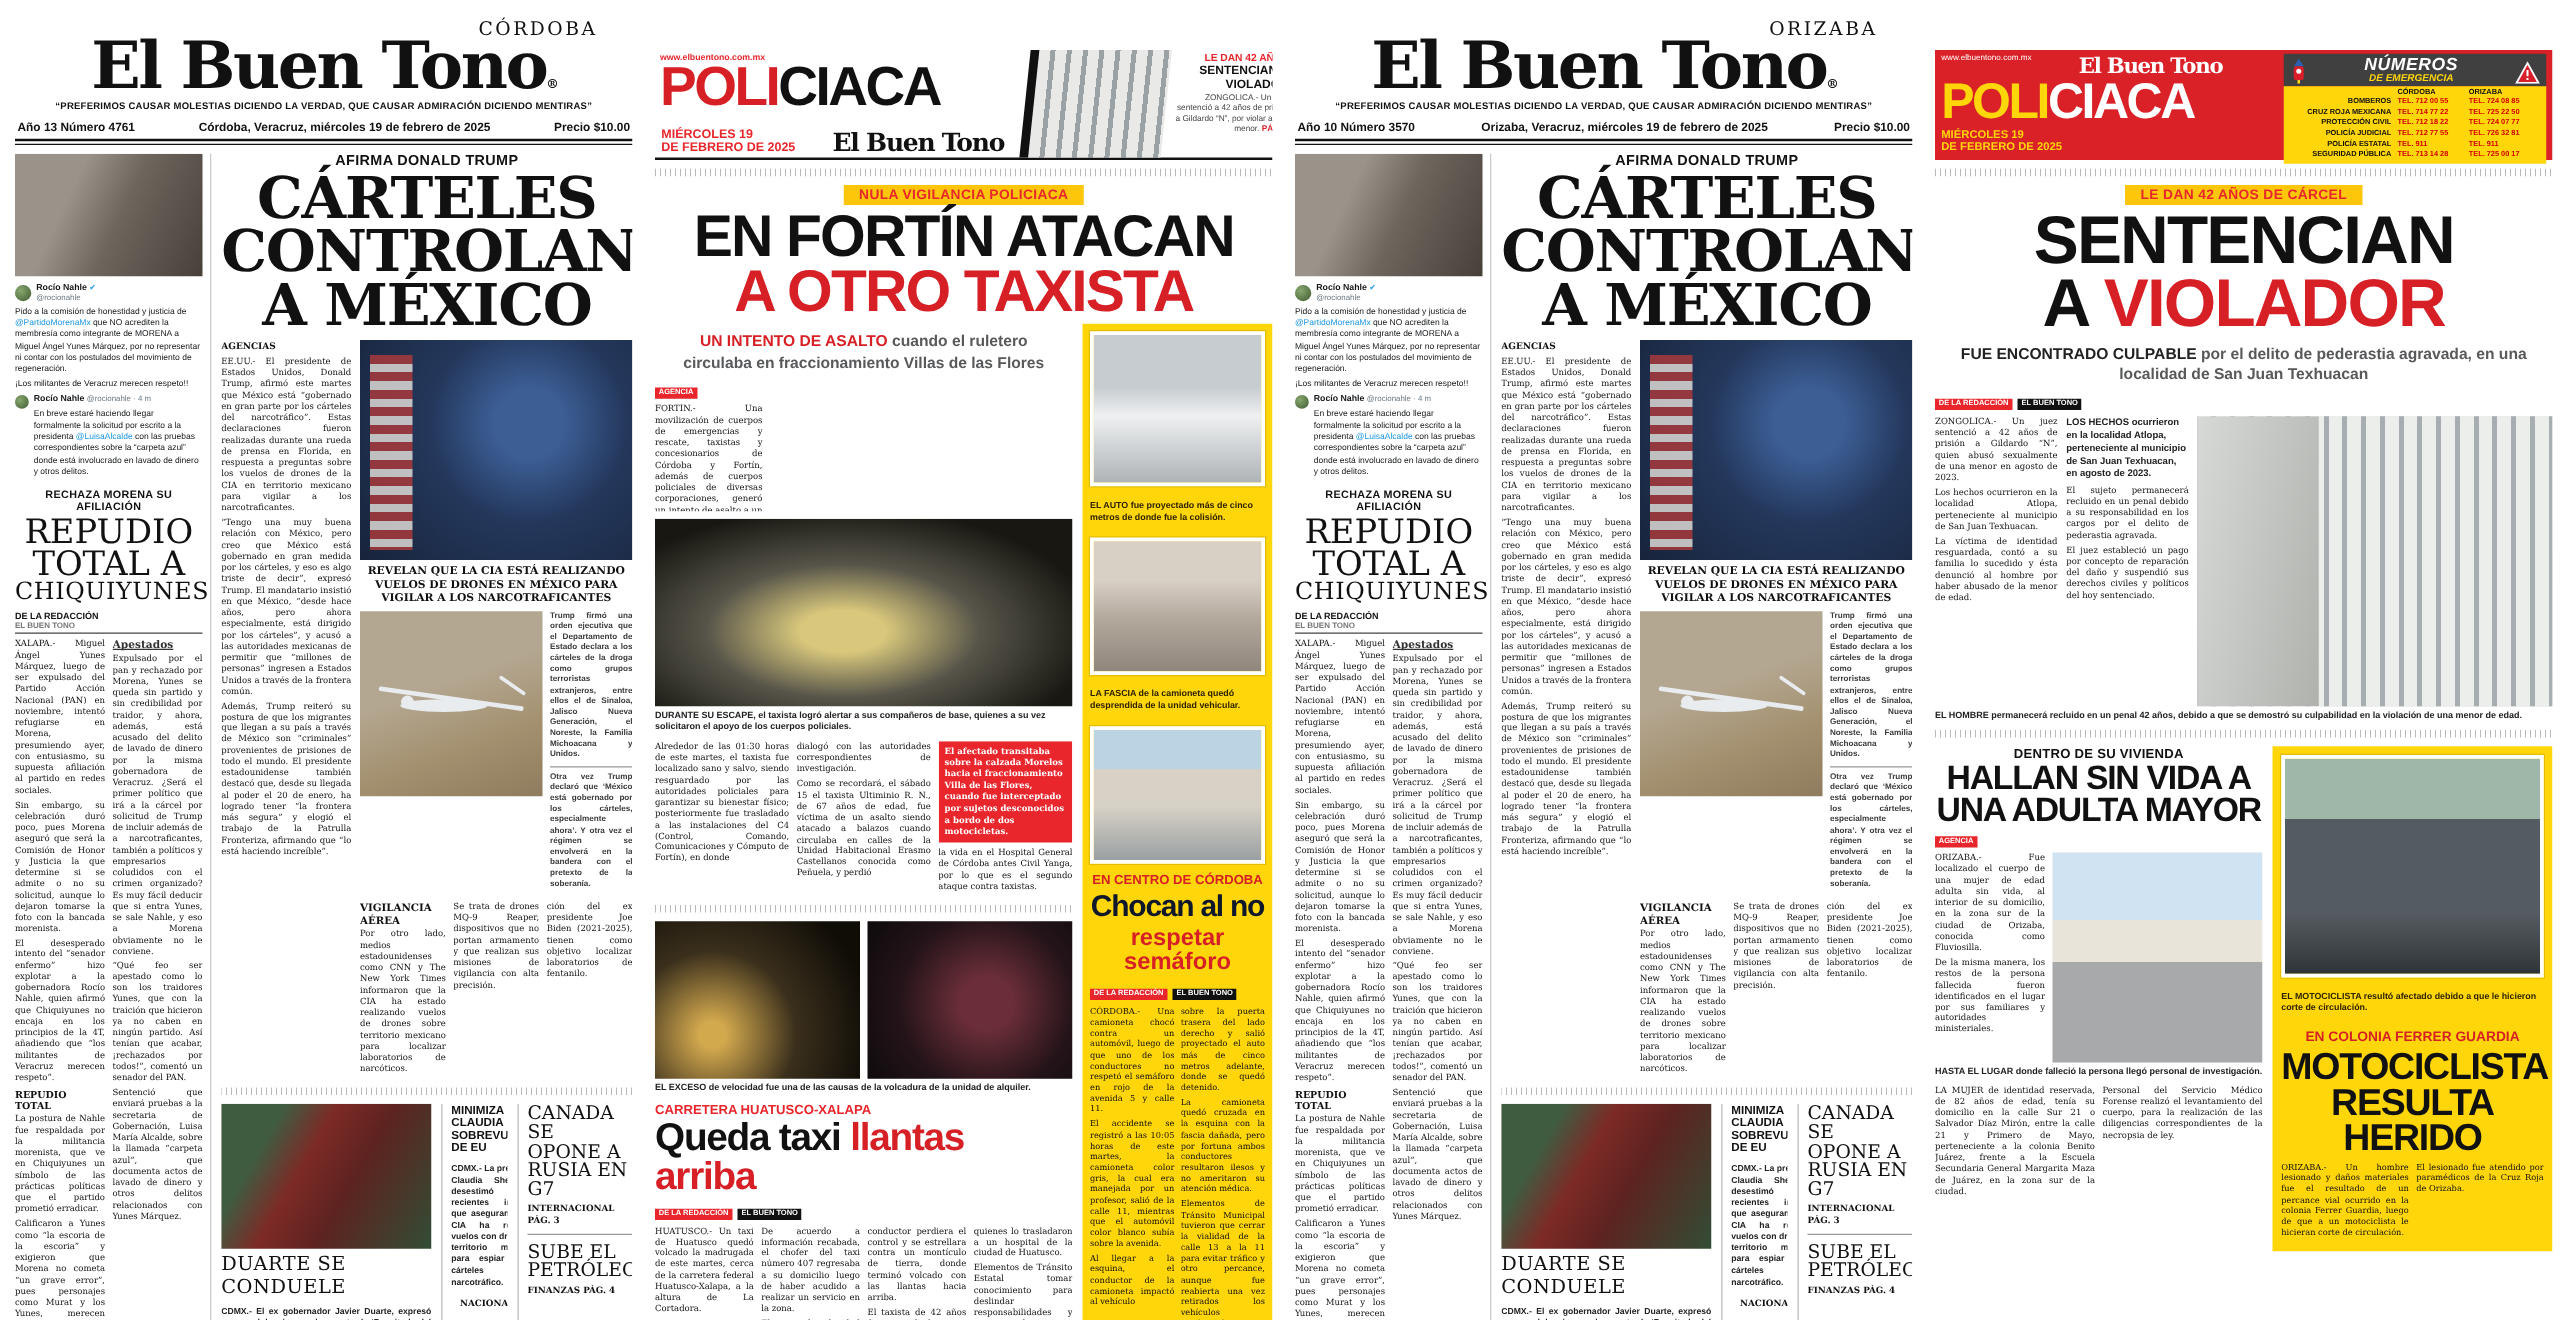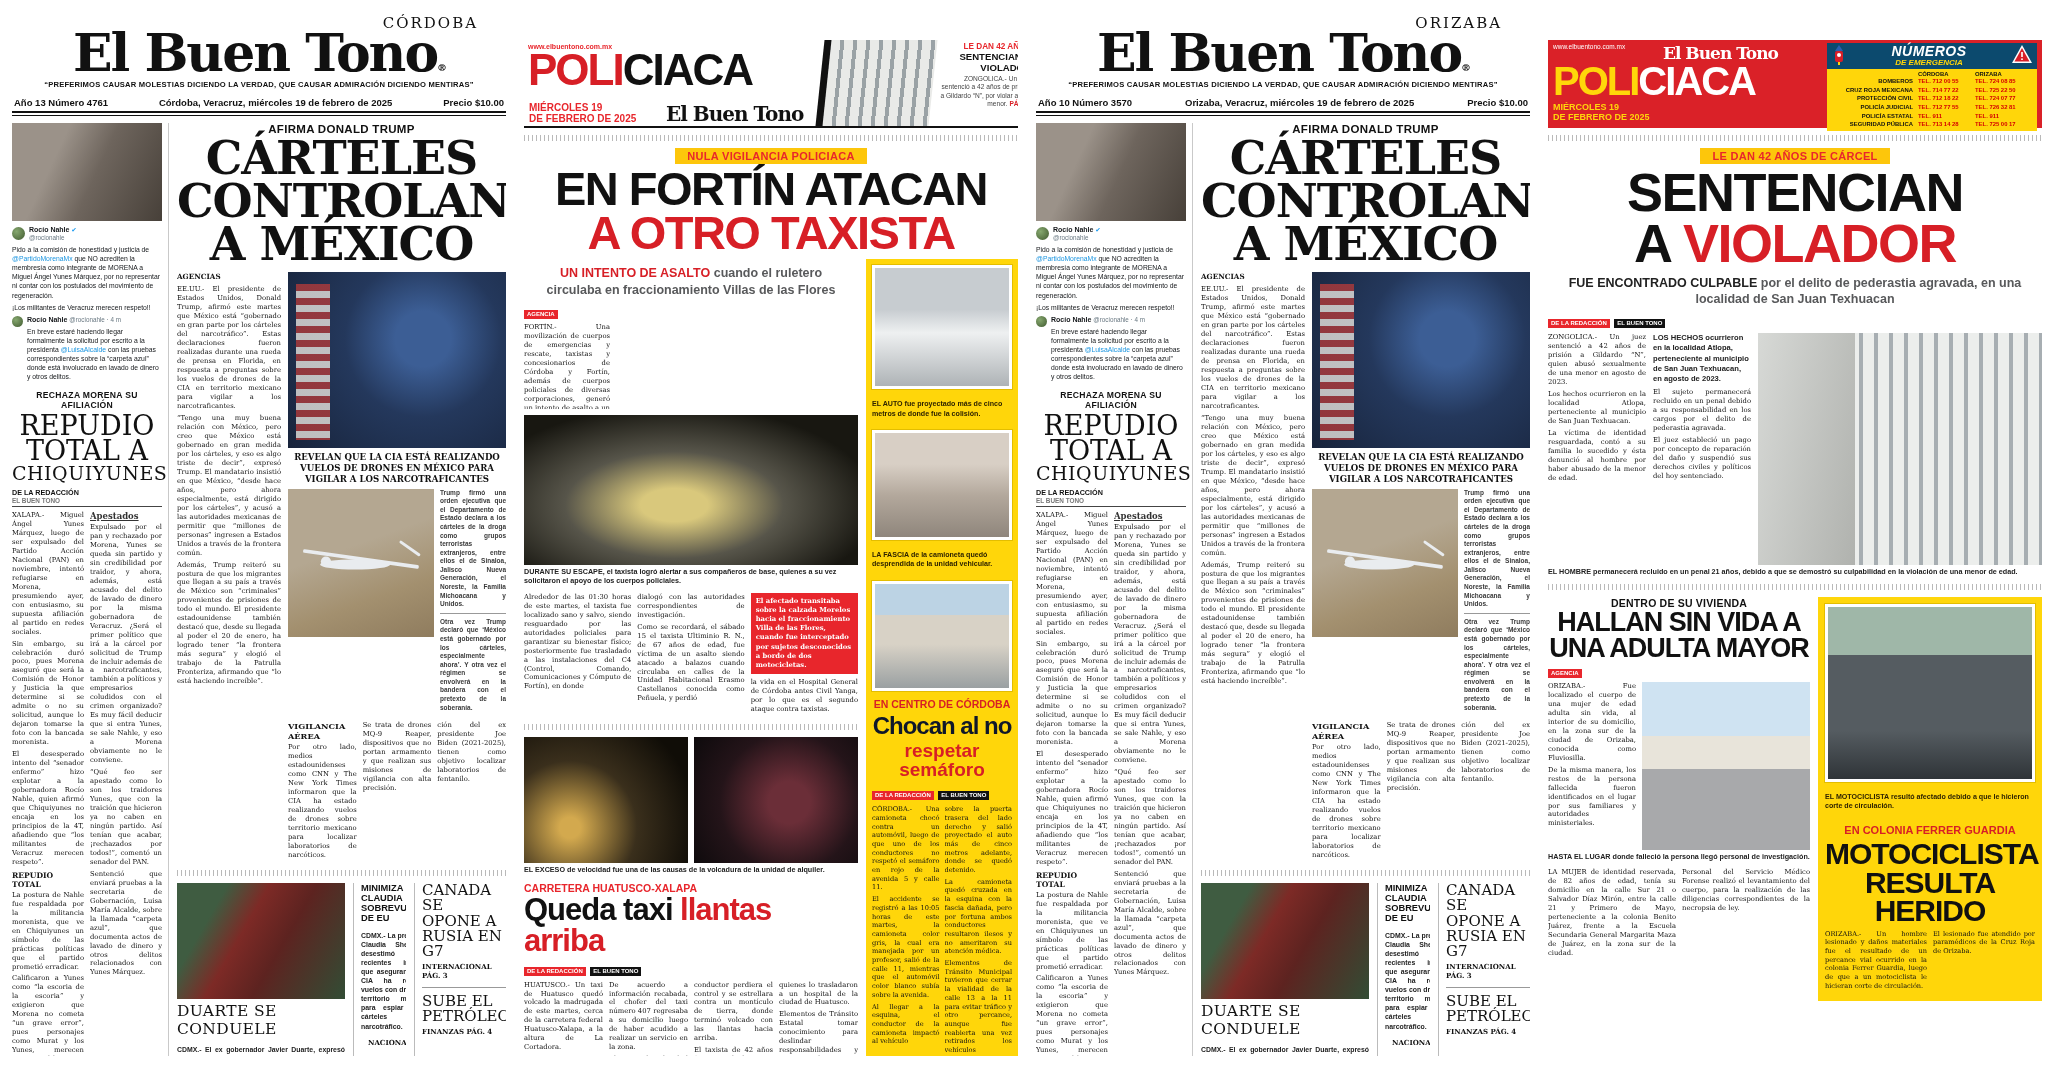--- a/index.html
+++ b/index.html
@@ -123,21 +123,21 @@
   .f66{font-size:6.6px;}
   
   .p4-banner{height:88px;margin-top:32px;background:#da2128;display:flex;padding:3px 5px;box-sizing:border-box;gap:6px;}
   .p4-left{flex:1;position:relative;color:#fff;}
   .p4-url{font-size:6.5px;color:#fff;}
   .p4-mast{position:absolute;top:0;left:110px;font-family:"DejaVu Serif",serif;font-weight:bold;font-size:17px;letter-spacing:-1px;color:#fff;}
   .p4-brand{font-size:40px;font-weight:bold;letter-spacing:-2px;line-height:.95;margin-top:12px;}
   .by-yellow{color:#ffd60a;}
   .p4-date{color:#ffd60a;font-weight:bold;font-size:9px;line-height:1.1;margin-top:3px;}
   .p4-em{width:210px;flex:0 0 210px;display:flex;flex-direction:column;}
-  .em-head{background:#0c4a6e;display:flex;align-items:flex-start;gap:5px;padding:2px 5px;}
+  .em-head{background:#404040;display:flex;align-items:flex-end;gap:5px;padding:2px 5px;}
   .em-tt{flex:1;text-align:center;}
   .em-t1{color:#fff;font-style:italic;font-weight:bold;font-size:14px;line-height:.95;display:block;letter-spacing:.5px;}
   .em-t2{color:#ffd60a;font-style:italic;font-weight:bold;font-size:8px;display:block;}
   .em-table{background:#ffd60a;flex:1;padding:2px 5px;font-size:5.9px;}
   .em-cols{display:grid;grid-template-columns:1fr 57px 57px;font-weight:bold;color:#111;}
   .em-row{display:grid;grid-template-columns:1fr 57px 57px;align-items:center;line-height:1.45;}
   .em-label{font-weight:bold;color:#111;text-align:right;padding-right:5px;}
   .em-tel{color:#d40000;font-weight:bold;}
   .p4-subhead .strong{color:#222;}
   .p4-mainrow{display:flex;gap:7px;margin-top:4px;}
@@ -642,21 +642,21 @@
         <p class="jp">Los hechos ocurrieron en la localidad Atlopa, perteneciente al municipio de San Juan Texhuacan.</p>
         <p class="jp">La víctima de identidad resguardada, contó a su familia lo sucedido y ésta denunció al hombre por haber abusado de la menor de edad.</p>
       </div>
       <div class="p4-c">
         <p class="pull">LOS HECHOS ocurrieron en la localidad Atlopa, perteneciente al municipio de San Juan Texhuacan, en agosto de 2023.</p>
         <p class="jp sf f68">El sujeto permanecerá recluido en un penal debido a su responsabilidad en los cargos por el delito de pederastia agravada.</p>
         <p class="jp sf f68">El juez estableció un pago por concepto de reparación del daño y suspendió sus derechos civiles y políticos del hoy sentenciado.</p>
       </div>
       <div class="photo ph-prison"></div>
     </div>
-    <p class="photo-cap">EL HOMBRE permanecerá recluido en un penal 21 años, debido a que se demostró su culpabilidad en la violación de una menor de edad.</p>
+    <p class="photo-cap">EL HOMBRE permanecerá recluido en un penal 42 años, debido a que se demostró su culpabilidad en la violación de una menor de edad.</p>
     <div class="dotdiv"></div>
 
     <div class="p4-bottom">
       <div class="p4-hallan">
         <div class="hallan-kicker">DENTRO DE SU VIVIENDA</div>
         <div class="hallan-h"><span>HALLAN SIN VIDA A</span><br><span>UNA ADULTA MAYOR</span></div>
         <span class="chip chip-red">AGENCIA</span>
         <div class="hallan-row">
           <div class="hallan-col sf f68">
             <p class="jp">ORIZABA.- Fue localizado el cuerpo de una mujer de edad adulta sin vida, al interior de su domicilio, en la zona sur de la ciudad de Orizaba, conocida como Fluviosilla.</p>

